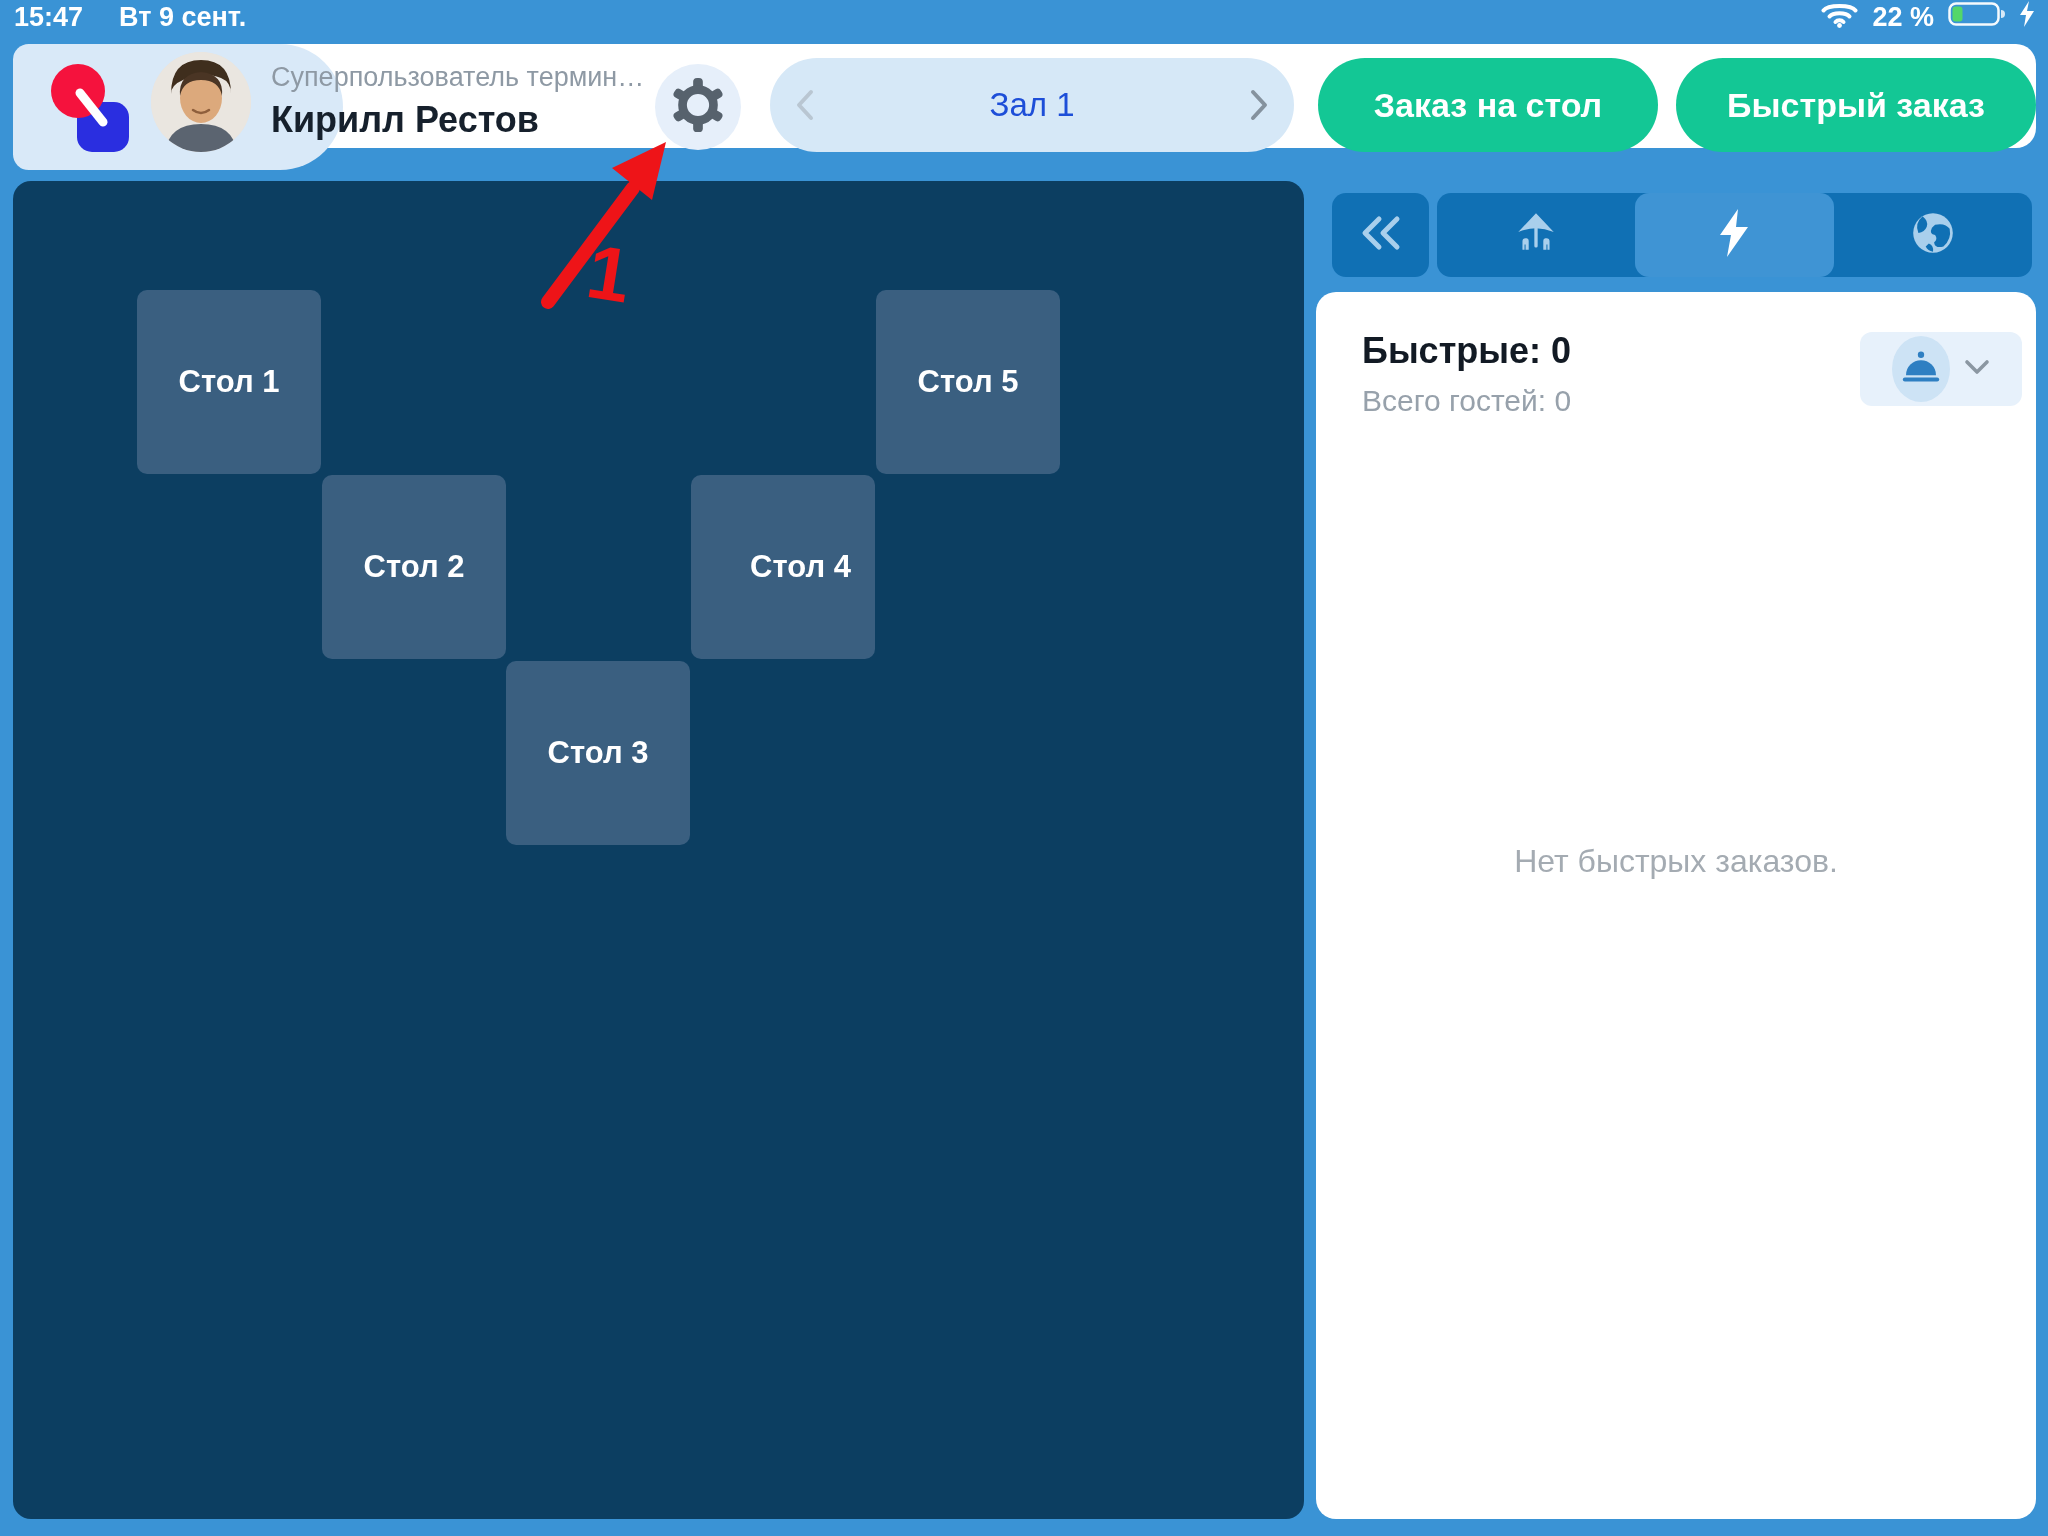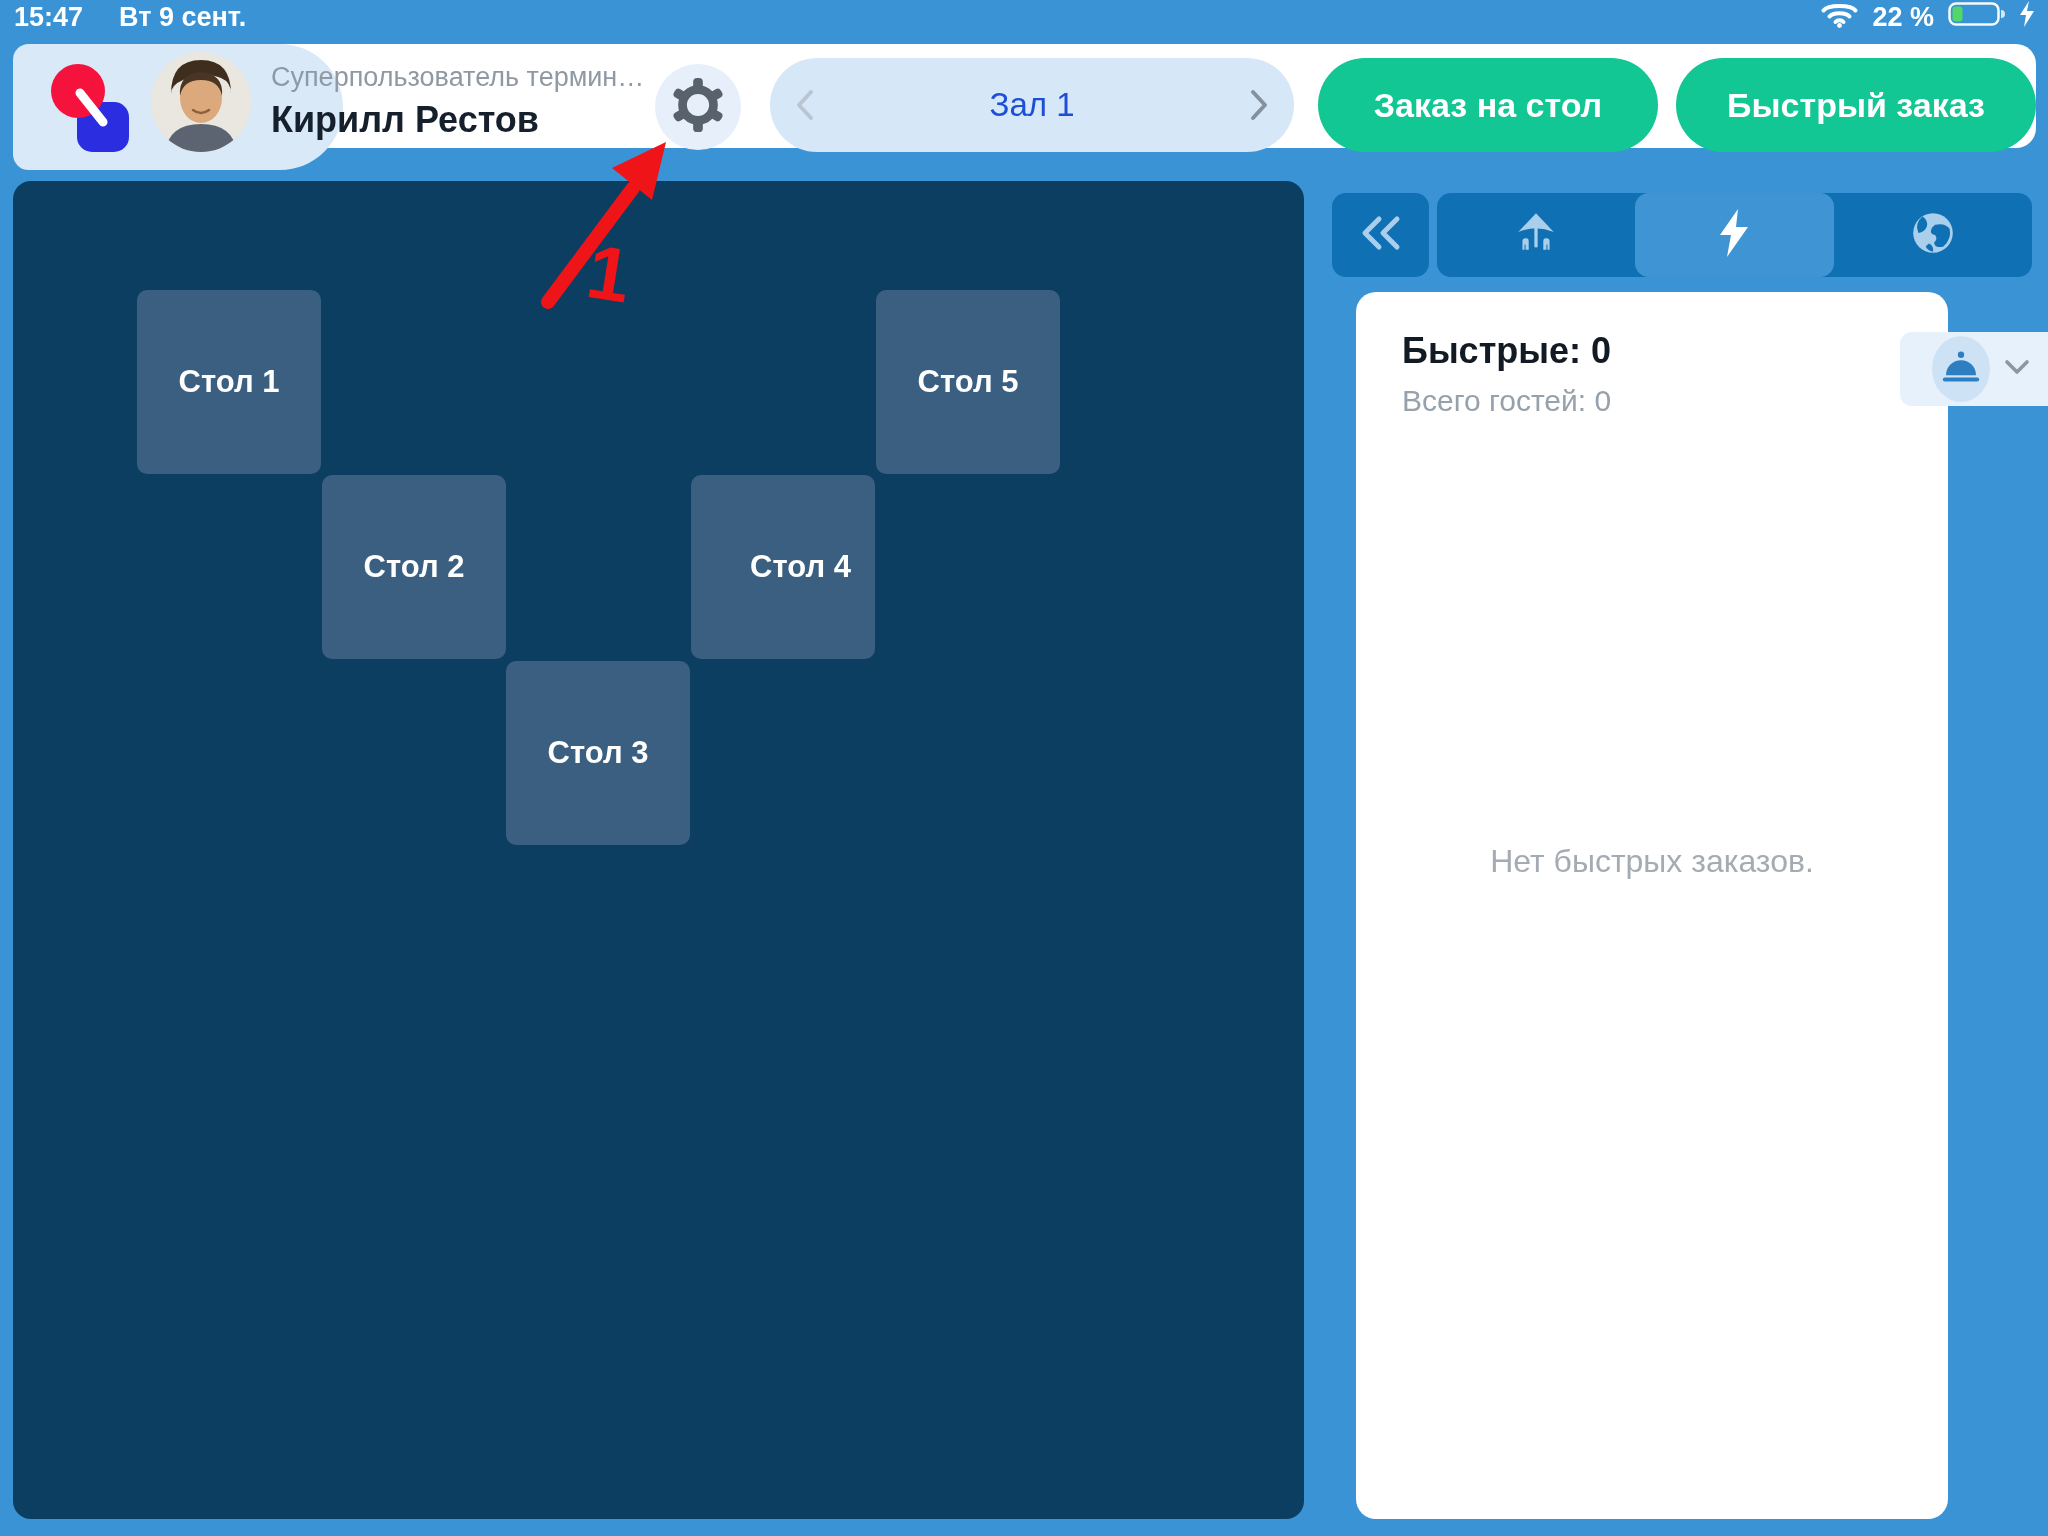--- a/index.html
+++ b/index.html
@@ -45,21 +45,21 @@
   .table span { color:#ffffff; font-size:31px; font-weight:bold; }
 
   
   .collapse-btn { position:absolute; left:1332px; top:193px; width:97px; height:84px;
     background:#1070b4; border-radius:14px; display:flex; align-items:center; justify-content:center; }
   .tab-group { position:absolute; left:1437px; top:193px; width:595px; height:84px;
     background:#1070b4; border-radius:14px; display:flex; }
   .tab-seg { flex:1; display:flex; align-items:center; justify-content:center; border-radius:14px; }
   .tab-seg.active { background:#3f94d4; }
 
-  .panel { position:absolute; left:1356px; top:292px; width:592px; height:1227px;
+  .panel { position:absolute; left:1316px; top:292px; width:720px; height:1227px;
     background:#ffffff; border-radius:20px; }
   .panel-title { position:absolute; left:46px; top:38px; font-size:36px; font-weight:bold; color:#121a24; }
   .panel-subtitle { position:absolute; left:46px; top:92px; font-size:30px; color:#97a1ab; }
   .serve-btn { position:absolute; left:544px; top:40px; width:162px; height:74px;
     background:#e7f1fb; border-radius:12px; display:flex; align-items:center;
     justify-content:center; gap:14px; }
   .cloche-oval { width:58px; height:66px; background:#cde3f5; border-radius:50%;
     display:flex; align-items:center; justify-content:center; }
   .empty-state { position:absolute; left:0; top:548px; width:100%; text-align:center;
     font-size:32px; color:#a4abb2; line-height:1.35; }

